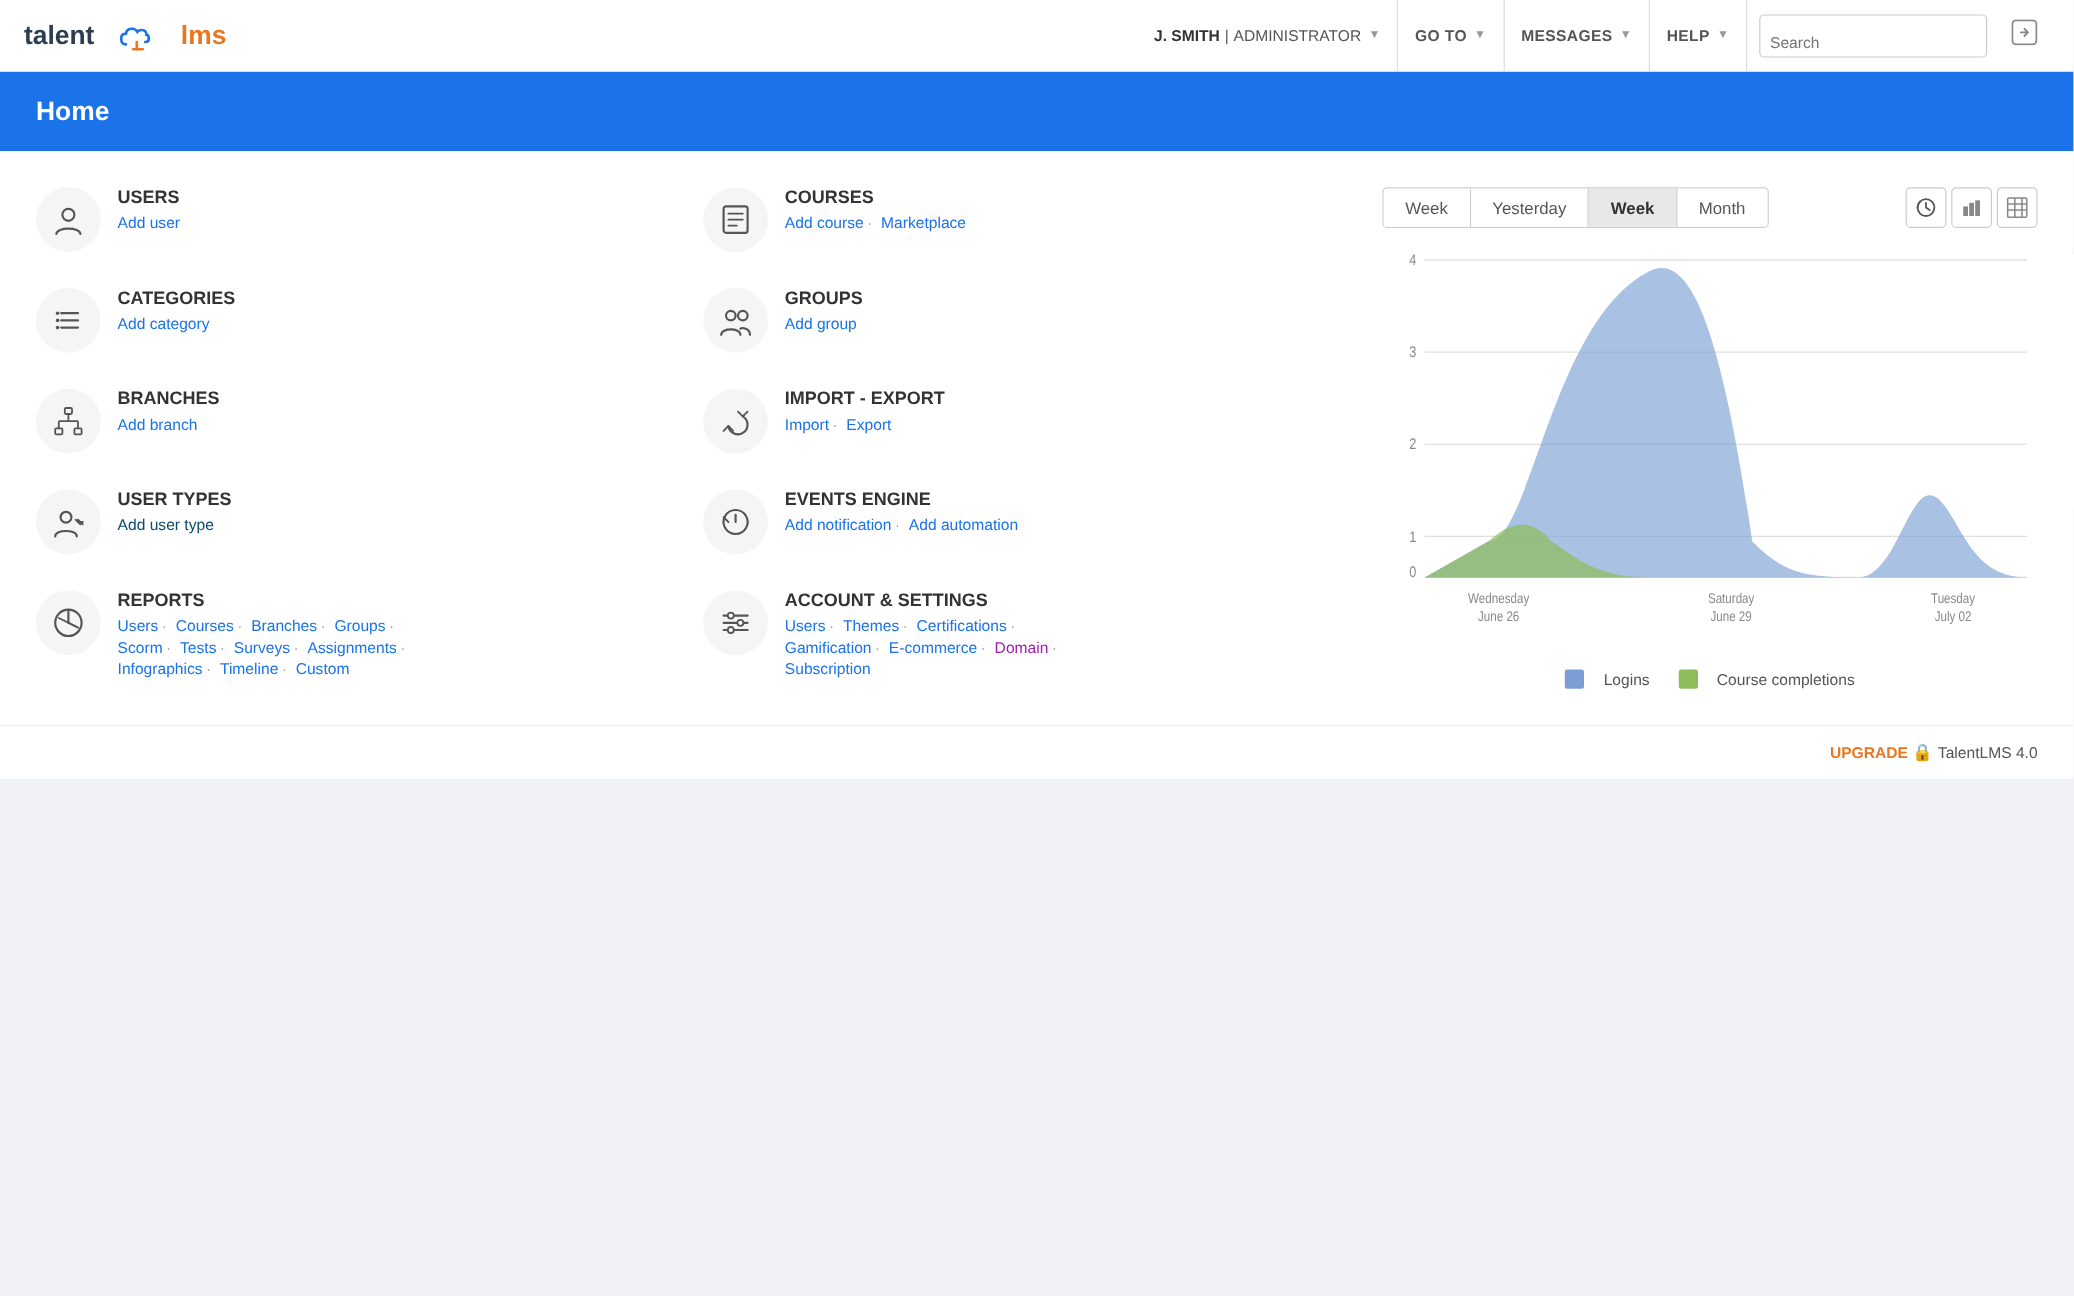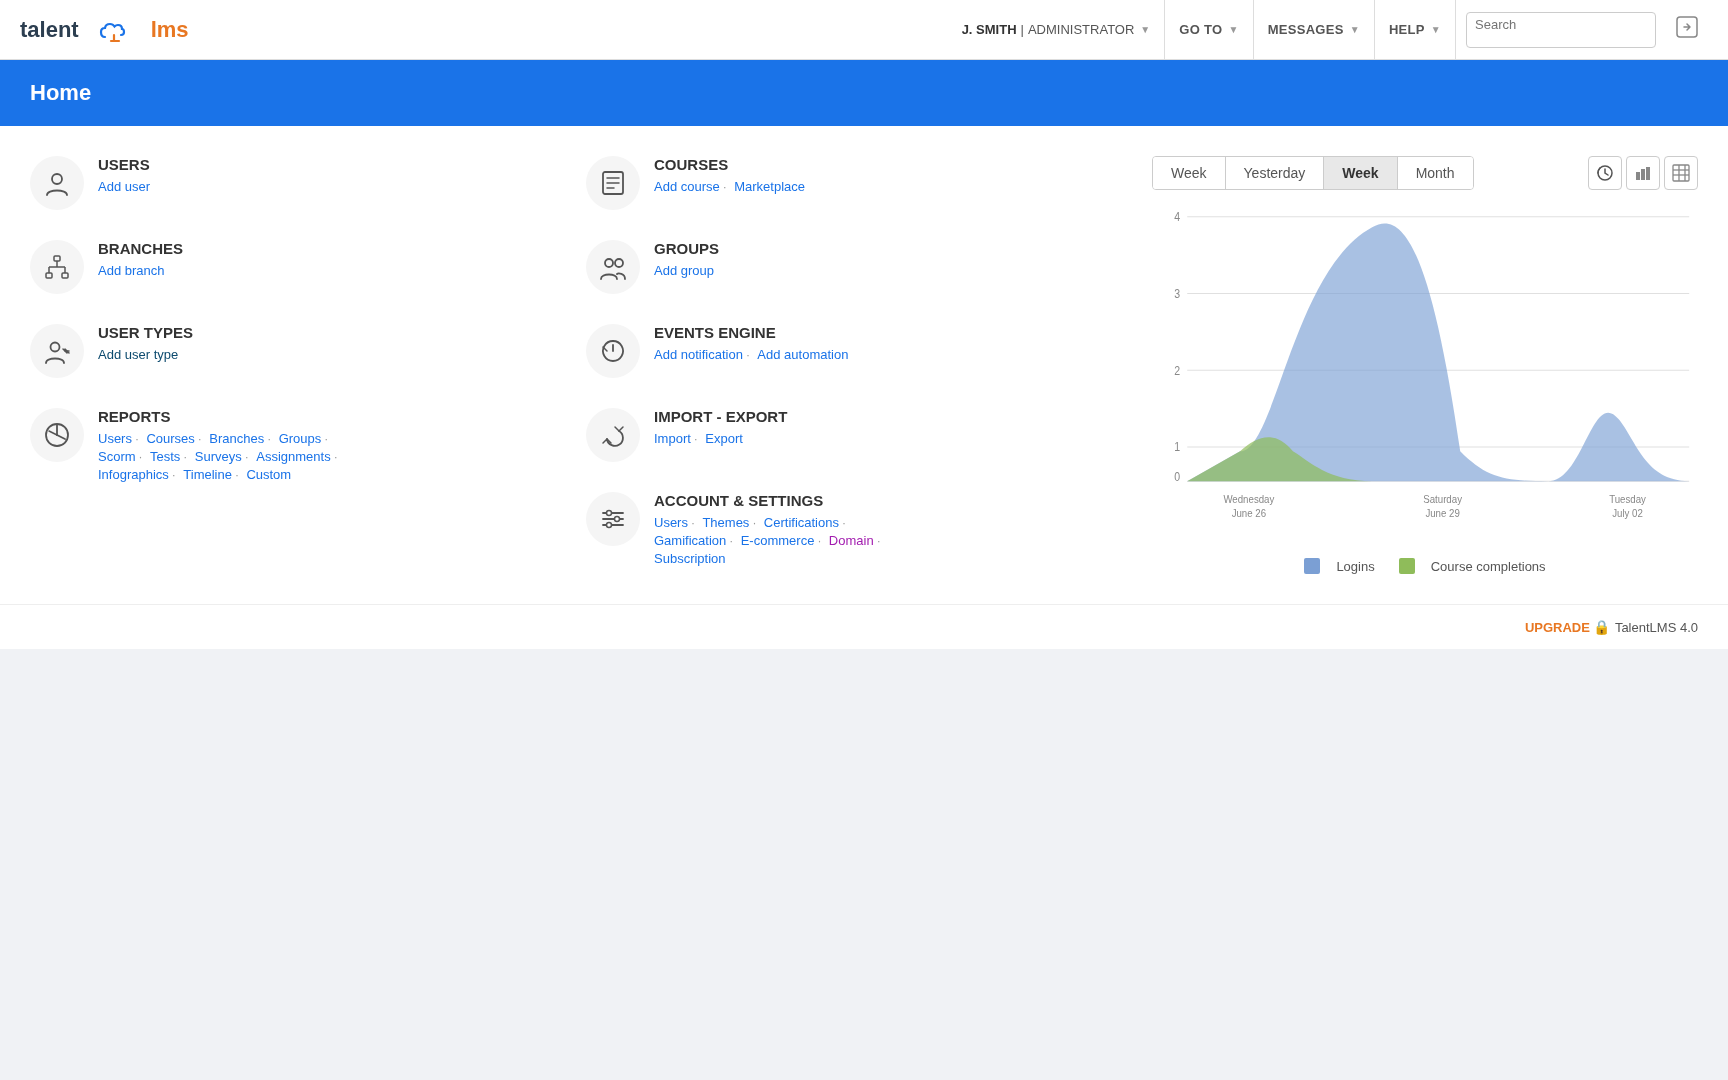--- a/index.html
+++ b/index.html
@@ -55,21 +55,21 @@
       align-items: center;
       gap: 4px;
       height: 60px;
       cursor: pointer;
       font-weight: 600;
       letter-spacing: 0.3px;
     }
     .caret { font-size: 10px; color: #999; margin-left: 2px; }
     .search-box {
       display: flex;
-      align-items: flex-start;
+      align-items: flex-end;
       border: 1px solid #ccc;
       border-radius: 4px;
       padding: 4px 8px;
       margin: 0 10px;
       height: 36px;
       width: 190px;
     }
     .search-box input {
       border: none;
       outline: none;
@@ -326,20 +326,36 @@
             <circle cx="14" cy="10" r="5" stroke="#555" stroke-width="1.8"></circle>
             <path d="M4 26 C4 20 24 20 24 26" stroke="#555" stroke-width="1.8" stroke-linecap="round"></path>
           </svg>
         </div>
         <div class="section-info">
           <h3>USERS</h3>
           <a style="color: rgb(26, 115, 232); text-decoration: none; font-size: 13px;">Add user</a>
         </div>
       </div>
 
+      <div class="section-item">
+        <div class="section-icon">
+          <svg width="28" height="28" viewBox="0 0 28 28" fill="none">
+            <line x1="8" y1="8" x2="22" y2="8" stroke="#555" stroke-width="1.8" stroke-linecap="round"></line>
+            <line x1="8" y1="14" x2="22" y2="14" stroke="#555" stroke-width="1.8" stroke-linecap="round"></line>
+            <line x1="8" y1="20" x2="22" y2="20" stroke="#555" stroke-width="1.8" stroke-linecap="round"></line>
+            <circle cx="5" cy="8" r="1.5" fill="#555"></circle>
+            <circle cx="5" cy="14" r="1.5" fill="#555"></circle>
+            <circle cx="5" cy="20" r="1.5" fill="#555"></circle>
+          </svg>
+        </div>
+        <div class="section-info">
+          <h3>CATEGORIES</h3>
+          <a style="color: rgb(26, 115, 232); text-decoration: none; font-size: 13px;">Add category</a>
+        </div>
+      </div>
 
       <div class="section-item">
         <div class="section-icon">
           <svg width="28" height="28" viewBox="0 0 28 28" fill="none">
             <rect x="11" y="3" width="6" height="5" rx="1" stroke="#555" stroke-width="1.5" fill="none"></rect>
             <rect x="3" y="20" width="6" height="5" rx="1" stroke="#555" stroke-width="1.5" fill="none"></rect>
             <rect x="19" y="20" width="6" height="5" rx="1" stroke="#555" stroke-width="1.5" fill="none"></rect>
             <line x1="14" y1="8" x2="14" y2="14" stroke="#555" stroke-width="1.5"></line>
             <line x1="6" y1="14" x2="22" y2="14" stroke="#555" stroke-width="1.5"></line>
             <line x1="6" y1="14" x2="6" y2="20" stroke="#555" stroke-width="1.5"></line>
@@ -425,44 +441,44 @@
         </div>
         <div class="section-info">
           <h3>GROUPS</h3>
           <a style="color: rgb(26, 115, 232); text-decoration: none; font-size: 13px;">Add group</a>
         </div>
       </div>
 
       <div class="section-item">
         <div class="section-icon">
           <svg width="28" height="28" viewBox="0 0 28 28" fill="none">
+            <path d="M20 10 A8 8 0 1 1 8 18" stroke="#555" stroke-width="1.8" fill="none" stroke-linecap="round"></path>
+            <path d="M20 10 L16 6 M20 10 L24 6" stroke="#555" stroke-width="1.5" stroke-linecap="round" stroke-linejoin="round"></path>
+            <path d="M8 18 L12 22 M8 18 L4 22" stroke="#555" stroke-width="1.5" stroke-linecap="round" stroke-linejoin="round"></path>
+          </svg>
+        </div>
+        <div class="section-info">
+          <h3>IMPORT - EXPORT</h3>
+          <a style="color: rgb(26, 115, 232); text-decoration: none; font-size: 13px;">Import</a><span class="dot-sep">·</span>
+          <a style="color: rgb(26, 115, 232); text-decoration: none; font-size: 13px;">Export</a>
+        </div>
+      </div>
+
+      <div class="section-item">
+        <div class="section-icon">
+          <svg width="28" height="28" viewBox="0 0 28 28" fill="none">
             <path d="M14 4 A10 10 0 1 1 13.99 4" stroke="#555" stroke-width="1.8" fill="none" stroke-linecap="round"></path>
             <path d="M14 14 L14 8" stroke="#555" stroke-width="1.8" stroke-linecap="round"></path>
             <path d="M4 10 L8 14" stroke="#555" stroke-width="1.5" stroke-linecap="round"></path>
           </svg>
         </div>
         <div class="section-info">
           <h3>EVENTS ENGINE</h3>
           <a style="color: rgb(26, 115, 232); text-decoration: none; font-size: 13px;">Add notification</a><span class="dot-sep">·</span>
           <a style="color: rgb(26, 115, 232); text-decoration: none; font-size: 13px;">Add automation</a>
-        </div>
-      </div>
-
-      <div class="section-item">
-        <div class="section-icon">
-          <svg width="28" height="28" viewBox="0 0 28 28" fill="none">
-            <path d="M20 10 A8 8 0 1 1 8 18" stroke="#555" stroke-width="1.8" fill="none" stroke-linecap="round"></path>
-            <path d="M20 10 L16 6 M20 10 L24 6" stroke="#555" stroke-width="1.5" stroke-linecap="round" stroke-linejoin="round"></path>
-            <path d="M8 18 L12 22 M8 18 L4 22" stroke="#555" stroke-width="1.5" stroke-linecap="round" stroke-linejoin="round"></path>
-          </svg>
-        </div>
-        <div class="section-info">
-          <h3>IMPORT - EXPORT</h3>
-          <a style="color: rgb(26, 115, 232); text-decoration: none; font-size: 13px;">Import</a><span class="dot-sep">·</span>
-          <a style="color: rgb(26, 115, 232); text-decoration: none; font-size: 13px;">Export</a>
         </div>
       </div>
 
       <div class="section-item">
         <div class="section-icon">
           <svg width="28" height="28" viewBox="0 0 28 28" fill="none">
             <line x1="4" y1="8" x2="24" y2="8" stroke="#555" stroke-width="1.8" stroke-linecap="round"></line>
             <line x1="4" y1="14" x2="24" y2="14" stroke="#555" stroke-width="1.8" stroke-linecap="round"></line>
             <line x1="4" y1="20" x2="24" y2="20" stroke="#555" stroke-width="1.8" stroke-linecap="round"></line>
             <circle cx="10" cy="8" r="2.5" fill="#fff" stroke="#555" stroke-width="1.5"></circle>

